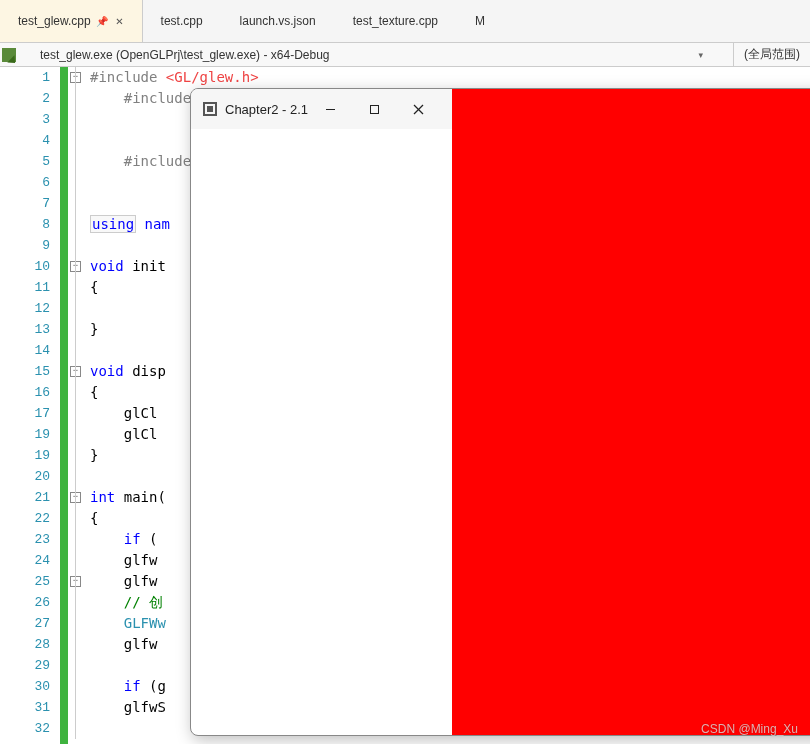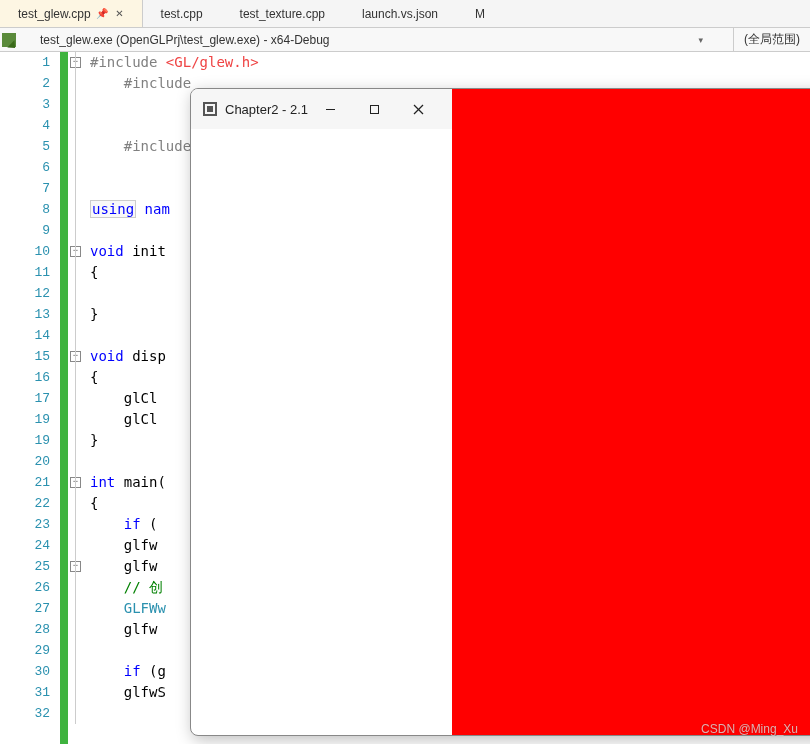--- a/index.html
+++ b/index.html
@@ -7,21 +7,21 @@
       font-family: Consolas, 'Courier New', monospace;
       font-size: 13px;
       background: #fff;
       width: 810px;
       height: 744px;
       overflow: hidden;
       position: relative;
     }
     .tab-bar {
       display: flex;
-      height: 28px;
+      height: 43px;
       background: #f5f5f5;
       border-bottom: 1px solid #ccc;
       align-items: stretch;
       font-family: 'Segoe UI', sans-serif;
       font-size: 12px;
     }
     .tab {
       padding: 0 18px;
       display: flex;
       align-items: center;
@@ -225,24 +225,24 @@
 <div class="tab-bar">
   <div class="tab active">
     <span>test_glew.cpp</span>
     <span class="pin-icon">📌</span>
     <span class="close-icon">✕</span>
   </div>
   <div class="tab">
       <span>test.cpp</span>
     </div>
   <div class="tab">
+      <span>launch.vs.json</span>
+    </div>
+  <div class="tab">
       <span>test_texture.cpp</span>
-    </div>
-  <div class="tab">
-      <span>launch.vs.json</span>
     </div>
   <div class="tab">
       <span>M</span>
     </div>
 </div>
 
 <div class="toolbar">
   <span class="exe-icon"></span>
   <div class="combo">
     <span>test_glew.exe (OpenGLPrj\test_glew.exe) - x64-Debug</span>

